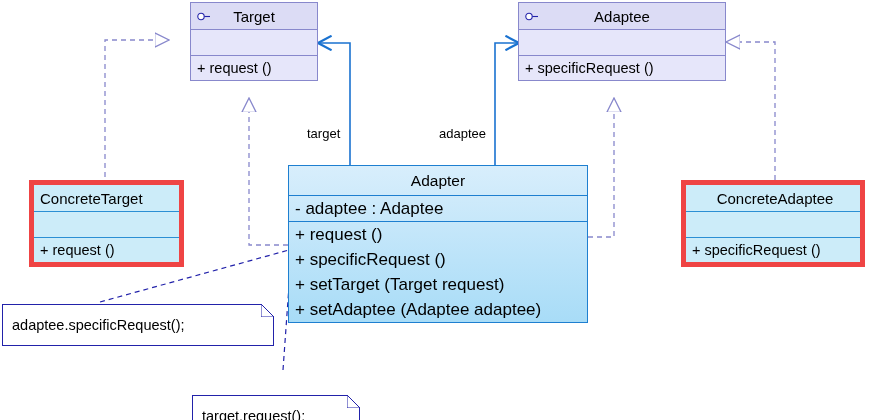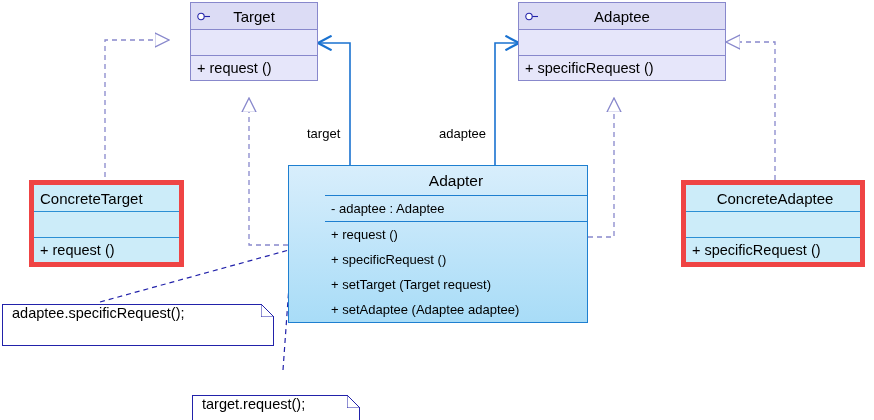--- a/index.html
+++ b/index.html
@@ -66,34 +66,35 @@
   .concrete { background: #ccecf9; border: 5px solid #ef4444; }
   .concrete .sect { border-bottom: 1px solid #2b8fd4; }
   .concrete .title { text-align: left; padding-left: 6px; }
   .concrete .title.center { text-align: center; padding-left: 4px; }
 
   
   .adapter {
     border: 1px solid #1e7fd0;
     background: linear-gradient(to bottom, #d8eefc 0%, #a8dcf7 100%);
   }
-  .adapter .sect { border-bottom: 1px solid #1e7fd0; margin-left: 36px; }
+  .adapter .sect { border-bottom: 1px solid #1e7fd0; }
   .adapter .title { height: 30px; line-height: 30px; font-size: 15.5px; }
-  .adapter .member { line-height: 25px; font-size: 13px; }
+  .adapter .member { line-height: 25px; font-size: 17px; }
 
   
   .note {
     position: absolute;
     box-sizing: border-box;
     border: 1px solid #2222aa;
     background: #ffffff;
     font-size: 14.5px;
     color: #000;
     padding: 0 9px;
     display: flex;
+    align-items: center;
     white-space: nowrap;
   }
   .note .fold {
     position: absolute;
     right: -1px; top: -1px;
     width: 13px; height: 13px;
   }
 
   
   .elabel {

